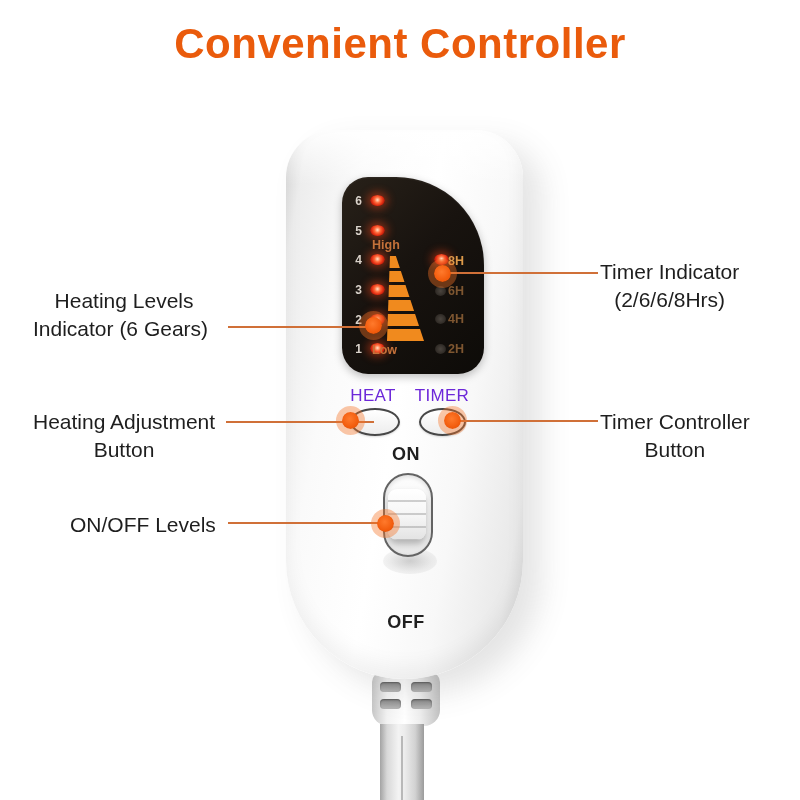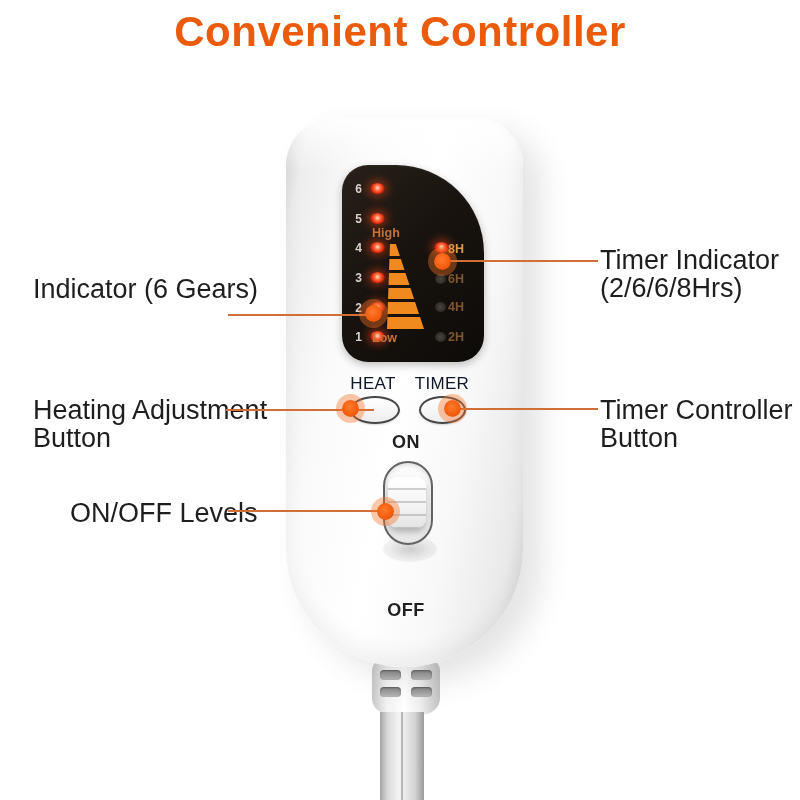--- a/index.html
+++ b/index.html
@@ -1,20 +1,20 @@
 <!DOCTYPE html>
 <html style="--title-orange: #EA5B0C; --callout-line: #D07038; --callout-dot: #F25C0D; --callout-halo: rgba(244,116,38,0.40); --led-red: #E02A10; --stair-orange: #F08A1E; --label-amber: #C4713A; --timer-lit: #DD9A4A; --timer-dim: #7E5630; --level-num: #D9D3CB; --text-dark: #1E1E1E;"><head>
 <meta charset="utf-8">
 <style>
   html,body{margin:0;padding:0;background:#ffffff;}
   .stage{
     position:relative;width:800px;height:800px;background:#fff;overflow:hidden;
     font-family:"Liberation Sans",sans-serif;color:var(--text-dark,#1e1e1e);
   }
-  .abs{position:absolute;}
+  .abs{position:absolute;margin-top:12px;}
 
   
   .title{
     left:0;top:8px;width:800px;text-align:center;
     font-size:42px;font-weight:bold;letter-spacing:0.5px;
     color:var(--title-orange,#EA5B0C);
   }
 
   
   .body-shell{
@@ -75,21 +75,21 @@
   .timer-label{
     position:absolute;left:106px;width:32px;
     font-size:12.5px;font-weight:bold;
   }
   .timer-label.lit{color:var(--timer-lit,#DD9A4A);}
   .timer-label.dim{color:var(--timer-dim,#7E5630);}
 
   
   .btn-label{
     z-index:3;width:60px;text-align:center;
-    font-size:17px;color:#0f172a;letter-spacing:0.3px;
+    font-size:17px;color:#6d28d9;letter-spacing:0.3px;
   }
   .oval-btn{
     z-index:3;border:2px solid #474747;border-radius:50%;
     background:linear-gradient(180deg,#ffffff 0%,#ededed 100%);
     box-shadow:0 1px 2px rgba(0,0,0,0.15);
   }
   .sw-label{
     z-index:3;width:60px;text-align:center;
     font-size:18px;font-weight:600;color:#1f1f1f;letter-spacing:0.5px;
   }
@@ -112,22 +112,23 @@
   }
 
   
   .cline{height:2px;background:var(--callout-line,#D07038);z-index:5;}
   .cdot{
     width:17px;height:17px;border-radius:50%;z-index:6;
     background:radial-gradient(circle at 45% 40%,#ff7a2c 0%,var(--callout-dot,#F25C0D) 60%,#d84e07 100%);
     box-shadow:0 0 0 6px var(--callout-halo,rgba(244,116,38,0.40));
   }
   .note{
-    z-index:4;font-size:27px;line-height:28px;color:var(--text-dark,#1e1e1e);
+    z-index:4;font-size:21px;line-height:28px;color:var(--text-dark,#1e1e1e);
     white-space:nowrap;
+    text-align:center;
   }
 </style>
 </head>
 <body>
 
 <div class="stage">
 
   <div class="abs title">Convenient Controller</div>
 
   <div class="abs strain">
@@ -188,20 +189,21 @@
   <div class="abs cline" style="left:452px;top:408px;width:146px"></div>
   <div class="abs cline" style="left:228px;top:510px;width:160px"></div>
 
   <div class="abs cdot" style="left:365px;top:305px"></div>
   <div class="abs cdot" style="left:434px;top:253px"></div>
   <div class="abs cdot" style="left:342px;top:400px"></div>
   <div class="abs cdot" style="left:444px;top:400px"></div>
   <div class="abs cdot" style="left:377px;top:503px"></div>
 
   <div class="abs note" style="left:40px;top:275px">
+    <div>Heating Levels</div>
     <div style="margin-left:-7px">Indicator (6 Gears)</div>
   </div>
   <div class="abs note" style="left:600px;top:246px">
     <div>Timer Indicator</div>
     <div>(2/6/6/8Hrs)</div>
   </div>
   <div class="abs note" style="left:33px;top:396px">
     <div>Heating Adjustment</div>
     <div>Button</div>
   </div>

